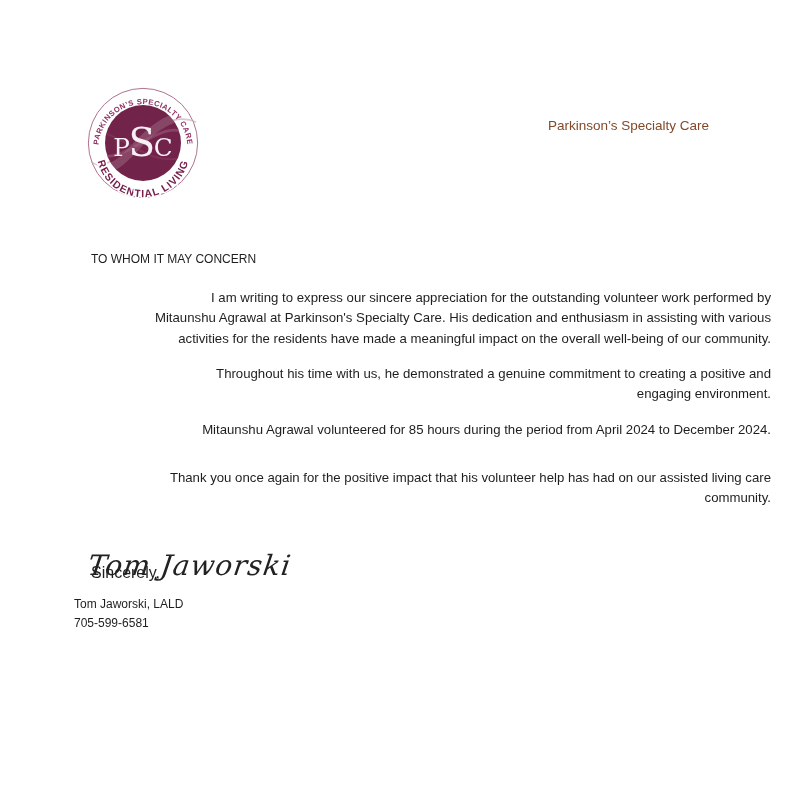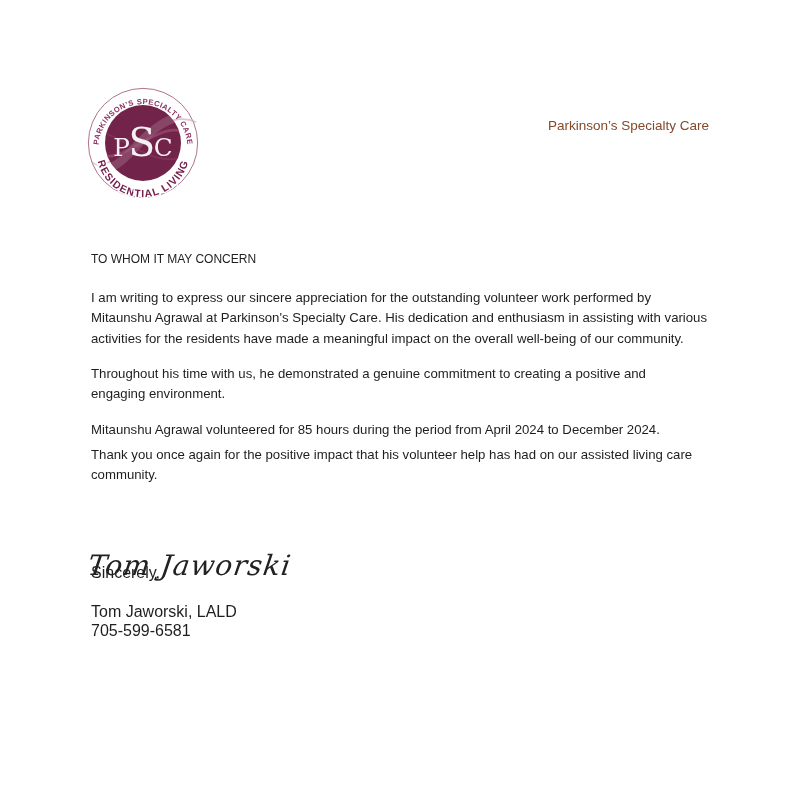--- a/index.html
+++ b/index.html
@@ -35,46 +35,46 @@
 
   
   .salutation { position: absolute; left: 91px; top: 252px; font-size: 12px; }
   .para {
     position: absolute;
     left: 91px;
     width: 680px;
     font-size: 13.2px;
     line-height: 20.4px;
     white-space: pre-line;
+    text-align: right;
   }
   .p1 { top: 288px; }
   .p2 { top: 364px; }
   .p3 { top: 420px; }
-  .p4 { top: 445px; }
+  .p4 { top: 468px; }
 
   .closing { position: absolute; left: 91px; top: 536px; font-size: 16px; margin-top: 28px; }
   .signature {
     position: absolute;
     left: 88px;
     top: 549px;
     font-family: "DejaVu Serif", serif;
     font-style: italic;
     font-size: 28px;
     color: #222222;
     transform: skewX(-8deg);
     letter-spacing: 1px;
     white-space: nowrap;
   }
   .signer {
     position: absolute;
-    left: 91px;
+    left: 74px;
     top: 595px;
-    font-size: 16px;
+    font-size: 12px;
     line-height: 19.2px;
-    margin-top: 7px;
   }
 </style>
 </head>
 <body>
 
 <div class="page">
 
   <div class="logo">
     <svg viewBox="0 0 120 120">
       <defs>

